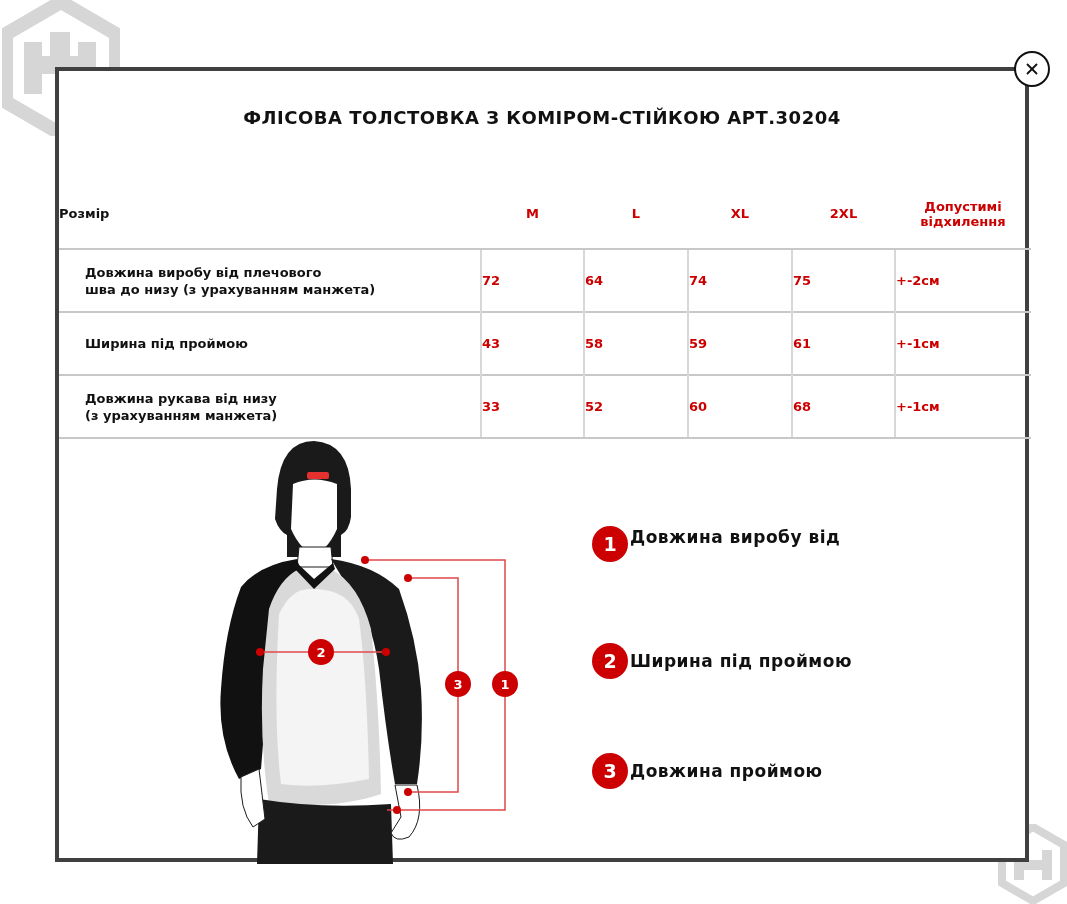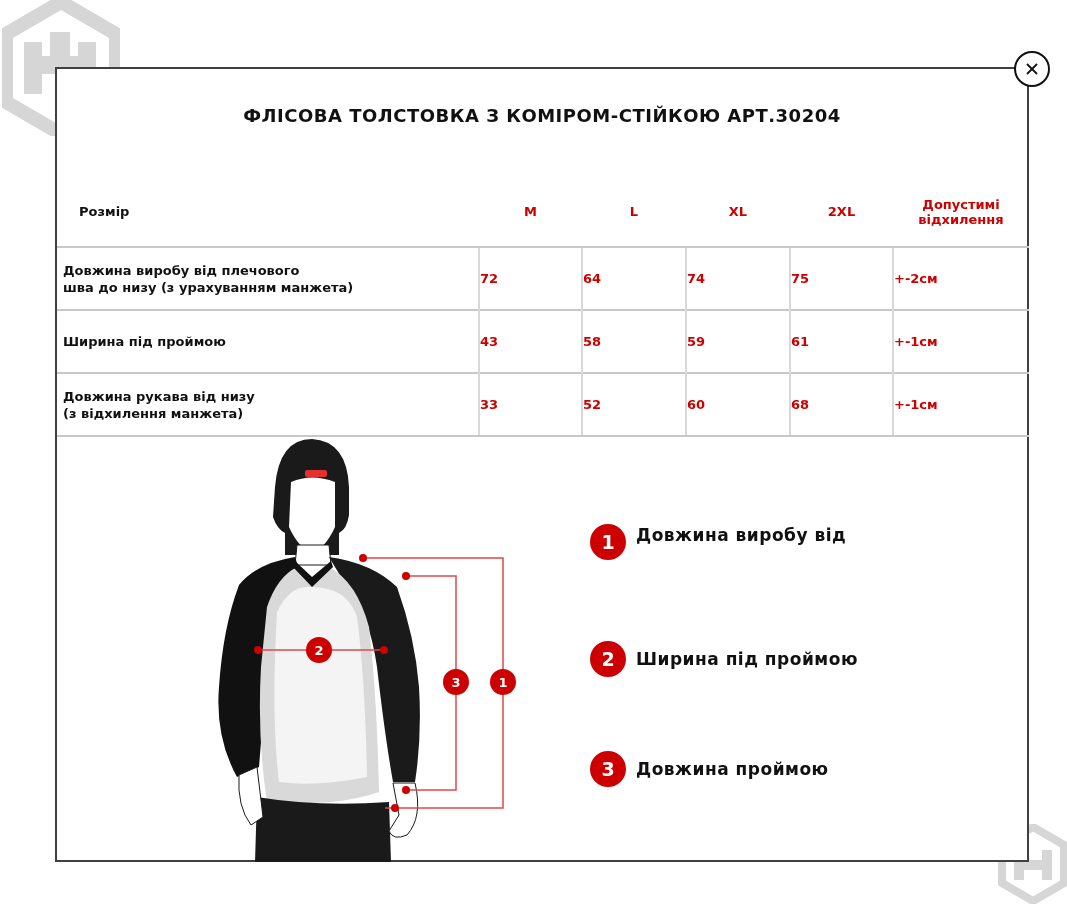--- a/index.html
+++ b/index.html
@@ -5,52 +5,52 @@
   html, body { margin: 0; padding: 0; }
   body {
     width: 1067px; height: 904px; background: #ffffff; position: relative; overflow: hidden;
     font-family: "DejaVu Sans", "Liberation Sans", sans-serif;
   }
   .logo { position: absolute; }
   .logo-tl { left: 2px; top: 0; width: 118px; height: 136px; }
   .logo-br { left: 998px; top: 824px; width: 70px; height: 80px; }
   .modal {
     position: absolute; left: 55px; top: 67px; width: 974px; height: 795px;
-    border: 2px solid #404040; background: #fff; box-sizing: border-box;
+    border: 4px solid #404040; background: #fff; box-sizing: border-box;
   }
   .close-btn {
     position: absolute; left: 1014px; top: 51px; width: 36px; height: 36px;
     border: 2px solid #111; border-radius: 50%; background: #fff; box-sizing: border-box;
     display: flex; align-items: center; justify-content: center; cursor: pointer;
   }
   .title {
     position: absolute; left: 0; right: 0; top: 36px; text-align: center;
     font-size: 18px; font-weight: bold; letter-spacing: 0.5px; color: #111;
   }
   table.sizes {
     position: absolute; left: 0; top: 108px; width: 972px; border-collapse: collapse;
     font-size: 13px; font-weight: bold;
   }
   table.sizes th, table.sizes td { padding: 0; }
   table.sizes thead th { height: 69px; vertical-align: middle; font-size: 13px; }
-  table.sizes thead th.label { text-align: left; padding-left: 22px; color: #111; }
+  table.sizes thead th.label { text-align: left; color: #111; }
   table.sizes thead th.size { color: #cc0000; text-align: center; }
   table.sizes tbody td { height: 61px; border-top: 2px solid #c8c8c8; }
-  table.sizes tbody td.label { text-align: left; padding-left: 6px; color: #111; line-height: 17px; }
+  table.sizes tbody td.label { text-align: left; padding-left: 26px; color: #111; line-height: 17px; }
   table.sizes tbody td.val { color: #cc0000; text-align: left; border-left: 2px solid #d8d8d8; }
   table.sizes tbody tr:last-child td { border-bottom: 2px solid #c8c8c8; }
   .figure { position: absolute; left: 140px; top: 368px; width: 320px; height: 425px; }
   .legend { position: absolute; left: 533px; top: 455px; width: 400px; }
   .legend-item { position: absolute; left: 0; display: flex; align-items: flex-start; }
   .badge {
     width: 36px; height: 36px; border-radius: 50%; background: #cc0000; color: #fff;
     font-weight: bold; font-size: 19px; display: flex; align-items: center; justify-content: center;
     flex-shrink: 0;
   }
-  .legend-text { margin-left: 10px; font-size: 17px; font-weight: bold; color: #111; line-height: 22px; letter-spacing: 0.5px; }
+  .legend-text { margin-left: 2px; font-size: 17px; font-weight: bold; color: #111; line-height: 22px; letter-spacing: 0.5px; }
 </style>
 </head>
 <body>
 
 <svg class="logo logo-tl" viewBox="0 0 118 136">
   <polygon points="59,2 114,34 114,102 59,134 4,102 4,34" fill="none" stroke="#d6d6d6" stroke-width="14"></polygon>
   <rect x="22" y="42" width="18" height="52" fill="#d6d6d6"></rect>
   <rect x="48" y="32" width="20" height="40" fill="#d6d6d6"></rect>
   <rect x="76" y="42" width="18" height="52" fill="#d6d6d6"></rect>
   <rect x="40" y="56" width="36" height="18" fill="#d6d6d6"></rect>
@@ -105,21 +105,21 @@
         </td>
         <td class="val">43</td>
         <td class="val">58</td>
         <td class="val">59</td>
         <td class="val">61</td>
         <td class="val">+-1см</td>
       </tr>
       <tr>
         <td class="label">
           <div>Довжина рукава від низу</div>
-          <div>(з відхилення манжета)</div>
+          <div>(з урахуванням манжета)</div>
         </td>
         <td class="val">33</td>
         <td class="val">52</td>
         <td class="val">60</td>
         <td class="val">68</td>
         <td class="val">+-1см</td>
       </tr>
     </tbody>
   </table>
 

